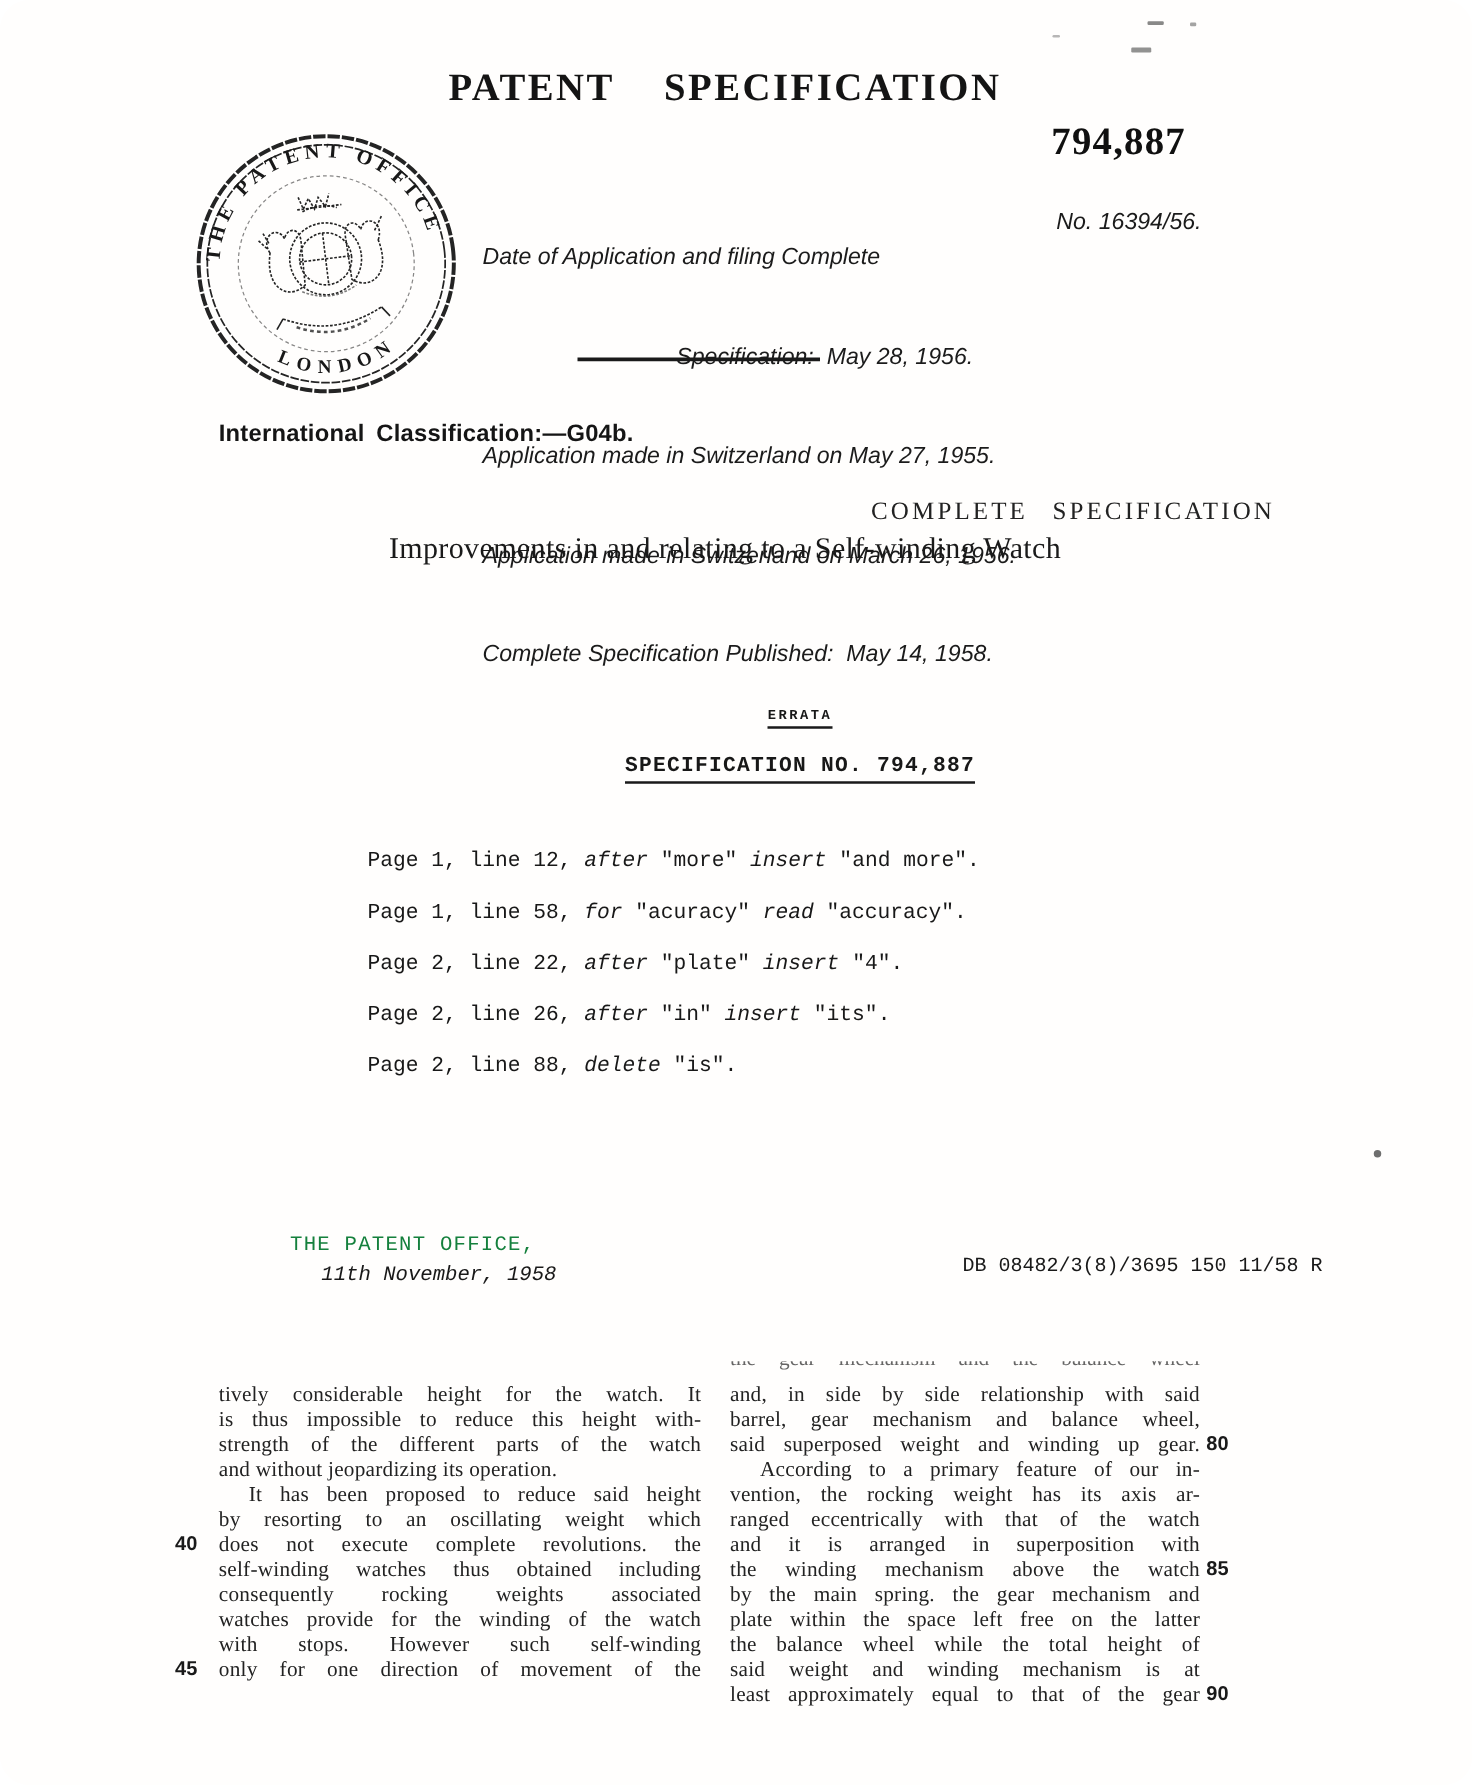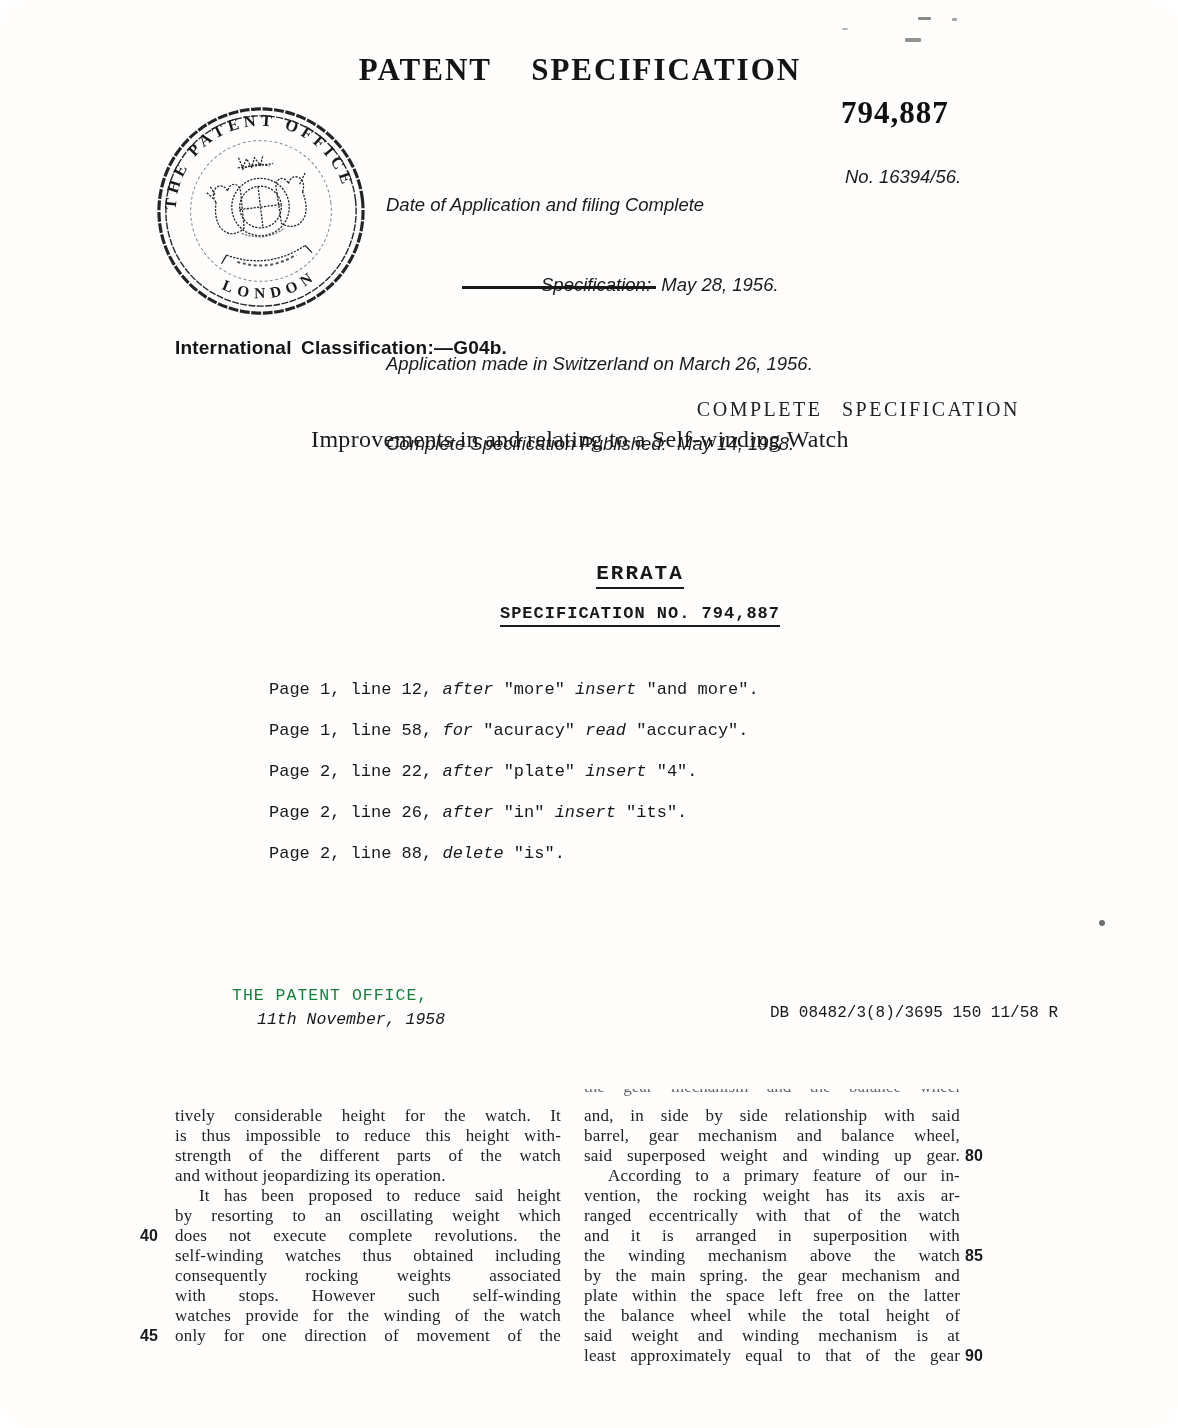--- a/index.html
+++ b/index.html
@@ -50,23 +50,23 @@
     font-size:24px; letter-spacing:.3px; color:#1a1a1a;
   }
   
   .center-wrap { position:absolute; left:140px; width:1000px; text-align:center; }
   .errata-title-wrap { top:562px; }
   .errata-sub-wrap { top:604px; }
   .u {
     display:inline-block; padding-bottom:2px; border-bottom:2px solid #1a1a1a;
     font-family:"Liberation Mono", monospace; font-weight:700; color:#181818;
   }
-  .errata-title-wrap .u { font-size:21px; letter-spacing:2px; }
+  .errata-title-wrap .u { font-size:11px; letter-spacing:2px; }
   .errata-sub-wrap .u { font-size:17px; letter-spacing:1px; }
-  .errata-items { position:absolute; left:269px; top:680px; }
+  .errata-items { position:absolute; left:294px; top:680px; }
   .errata-line {
     font-family:"Liberation Mono", monospace; font-size:17px; line-height:20px;
     margin-bottom:21px; white-space:pre; color:#181818;
   }
   .errata-line .it { font-style:italic; }
   
   .footer-office {
     position:absolute; left:232px; top:986px;
     font-family:"Liberation Mono", monospace; font-size:16.5px; letter-spacing:1px; color:#15803d;
   }
@@ -153,20 +153,21 @@
         <path d="M70 150 l-6 8 m86 -8 l6 8" stroke-dasharray="none"></path>
         <path d="M80 158 q30 14 60 0" stroke-width="2" stroke-dasharray="3 2.6" opacity=".8"></path>
         <path d="M88 130 q22 12 44 0" opacity=".6"></path>
       </g>
     </g>
   </svg>
 
   <div class="filing-block">
     <div>Date of Application and filing Complete</div>
     <div class="filing-indent">Specification:  May 28, 1956.</div>
+    <div>Application made in Switzerland on May 27, 1955.</div>
     <div>Application made in Switzerland on March 26, 1956.</div>
     <div>Complete Specification Published:  May 14, 1958.</div>
   </div>
   <div class="app-no">No. 16394/56.</div>
 
   <div class="rule"></div>
 
   <div class="class-block">
     <div>International Classification:—G04b.</div>
   </div>
@@ -200,22 +201,22 @@
   <div class="col col-left">
     <div class="bline just">tively considerable height for the watch.  It</div>
     <div class="bline just">is thus impossible to reduce this height with-</div>
     <div class="bline just">strength of the different parts of the watch</div>
     <div class="bline">and without jeopardizing its operation.</div>
     <div class="bline just indent">It has been proposed to reduce said height</div>
     <div class="bline just">by resorting to an oscillating weight which</div>
     <div class="bline just"><span class="lnum-l">40</span><span>does not execute complete revolutions. the</span></div>
     <div class="bline just">self-winding watches thus obtained including</div>
     <div class="bline just">consequently rocking weights associated</div>
+    <div class="bline just">watches provide for the winding of the watch</div>
     <div class="bline just">with stops.  However such self-winding</div>
-    <div class="bline just">watches provide for the winding of the watch</div>
     <div class="bline just"><span class="lnum-l">45</span><span>only for one direction of movement of the</span></div>
   </div>
 
   <div class="col col-right">
     <div class="bline just">and, in side by side relationship with said</div>
     <div class="bline just">barrel, gear mechanism and balance wheel,</div>
     <div class="bline just"><span>said superposed weight and winding up gear.</span><span class="lnum-r">80</span></div>
     <div class="bline just indent">According to a primary feature of our in-</div>
     <div class="bline just">vention, the rocking weight has its axis ar-</div>
     <div class="bline just">ranged eccentrically with that of the watch</div>

